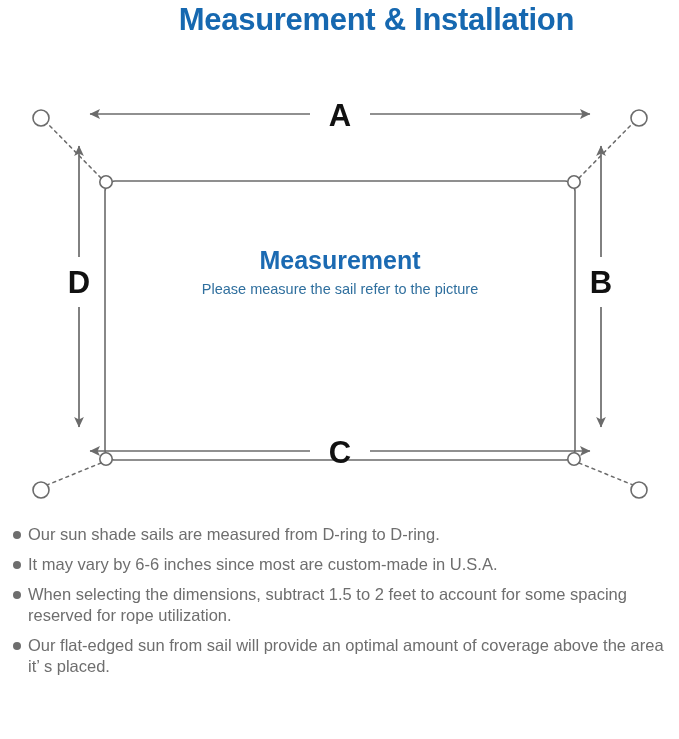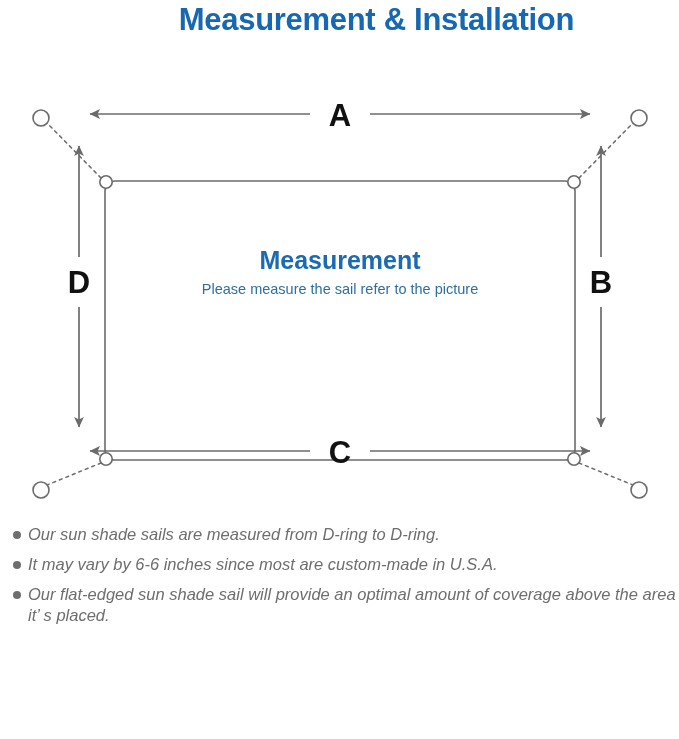--- a/index.html
+++ b/index.html
@@ -24,21 +24,21 @@
   .ctr-title{
     font-family:"Liberation Sans","DejaVu Sans",sans-serif;
     font-weight:bold;font-size:25px;fill:#1b6ab2;
   }
   .ctr-sub{
     font-family:"Liberation Sans","DejaVu Sans",sans-serif;
     font-weight:normal;font-size:14.5px;fill:#2f6f9e;
   }
 
   #notes{
-    position:absolute;left:0;top:524px;width:679px;height:215px;font-style:italic;
+    position:absolute;left:0;top:524px;width:679px;height:215px;
   }
   .note-row{
     position:relative;
     padding-left:28px;
     margin-bottom:9px;
     color:#6e6e6e;
     font-size:16.5px;
     line-height:21px;
   }
   .note-bullet{
@@ -117,15 +117,19 @@
   <div class="note-row">
     <span class="note-bullet"></span>
     <span class="note-text">Our sun shade sails are measured from D-ring to D-ring.</span>
   </div>
   <div class="note-row">
     <span class="note-bullet"></span>
     <span class="note-text">It may vary by 6-6 inches since most are custom-made in U.S.A.</span>
   </div>
   <div class="note-row">
     <span class="note-bullet"></span>
-    <span class="note-text">Our flat-edged sun shade sail will provide an optimal amount of coverage above the area it’ s placed.</span>
+    <span class="note-text">When selecting the dimensions, subtract 1.5 to 2 feet to account for some spacing reserved for rope utilization.</span>
+  </div>
+  <div class="note-row">
+    <span class="note-bullet"></span>
+    <span class="note-text">Our flat-edged sun from sail will provide an optimal amount of coverage above the area it’ s placed.</span>
   </div>
 </div>
 
 </body></html>

